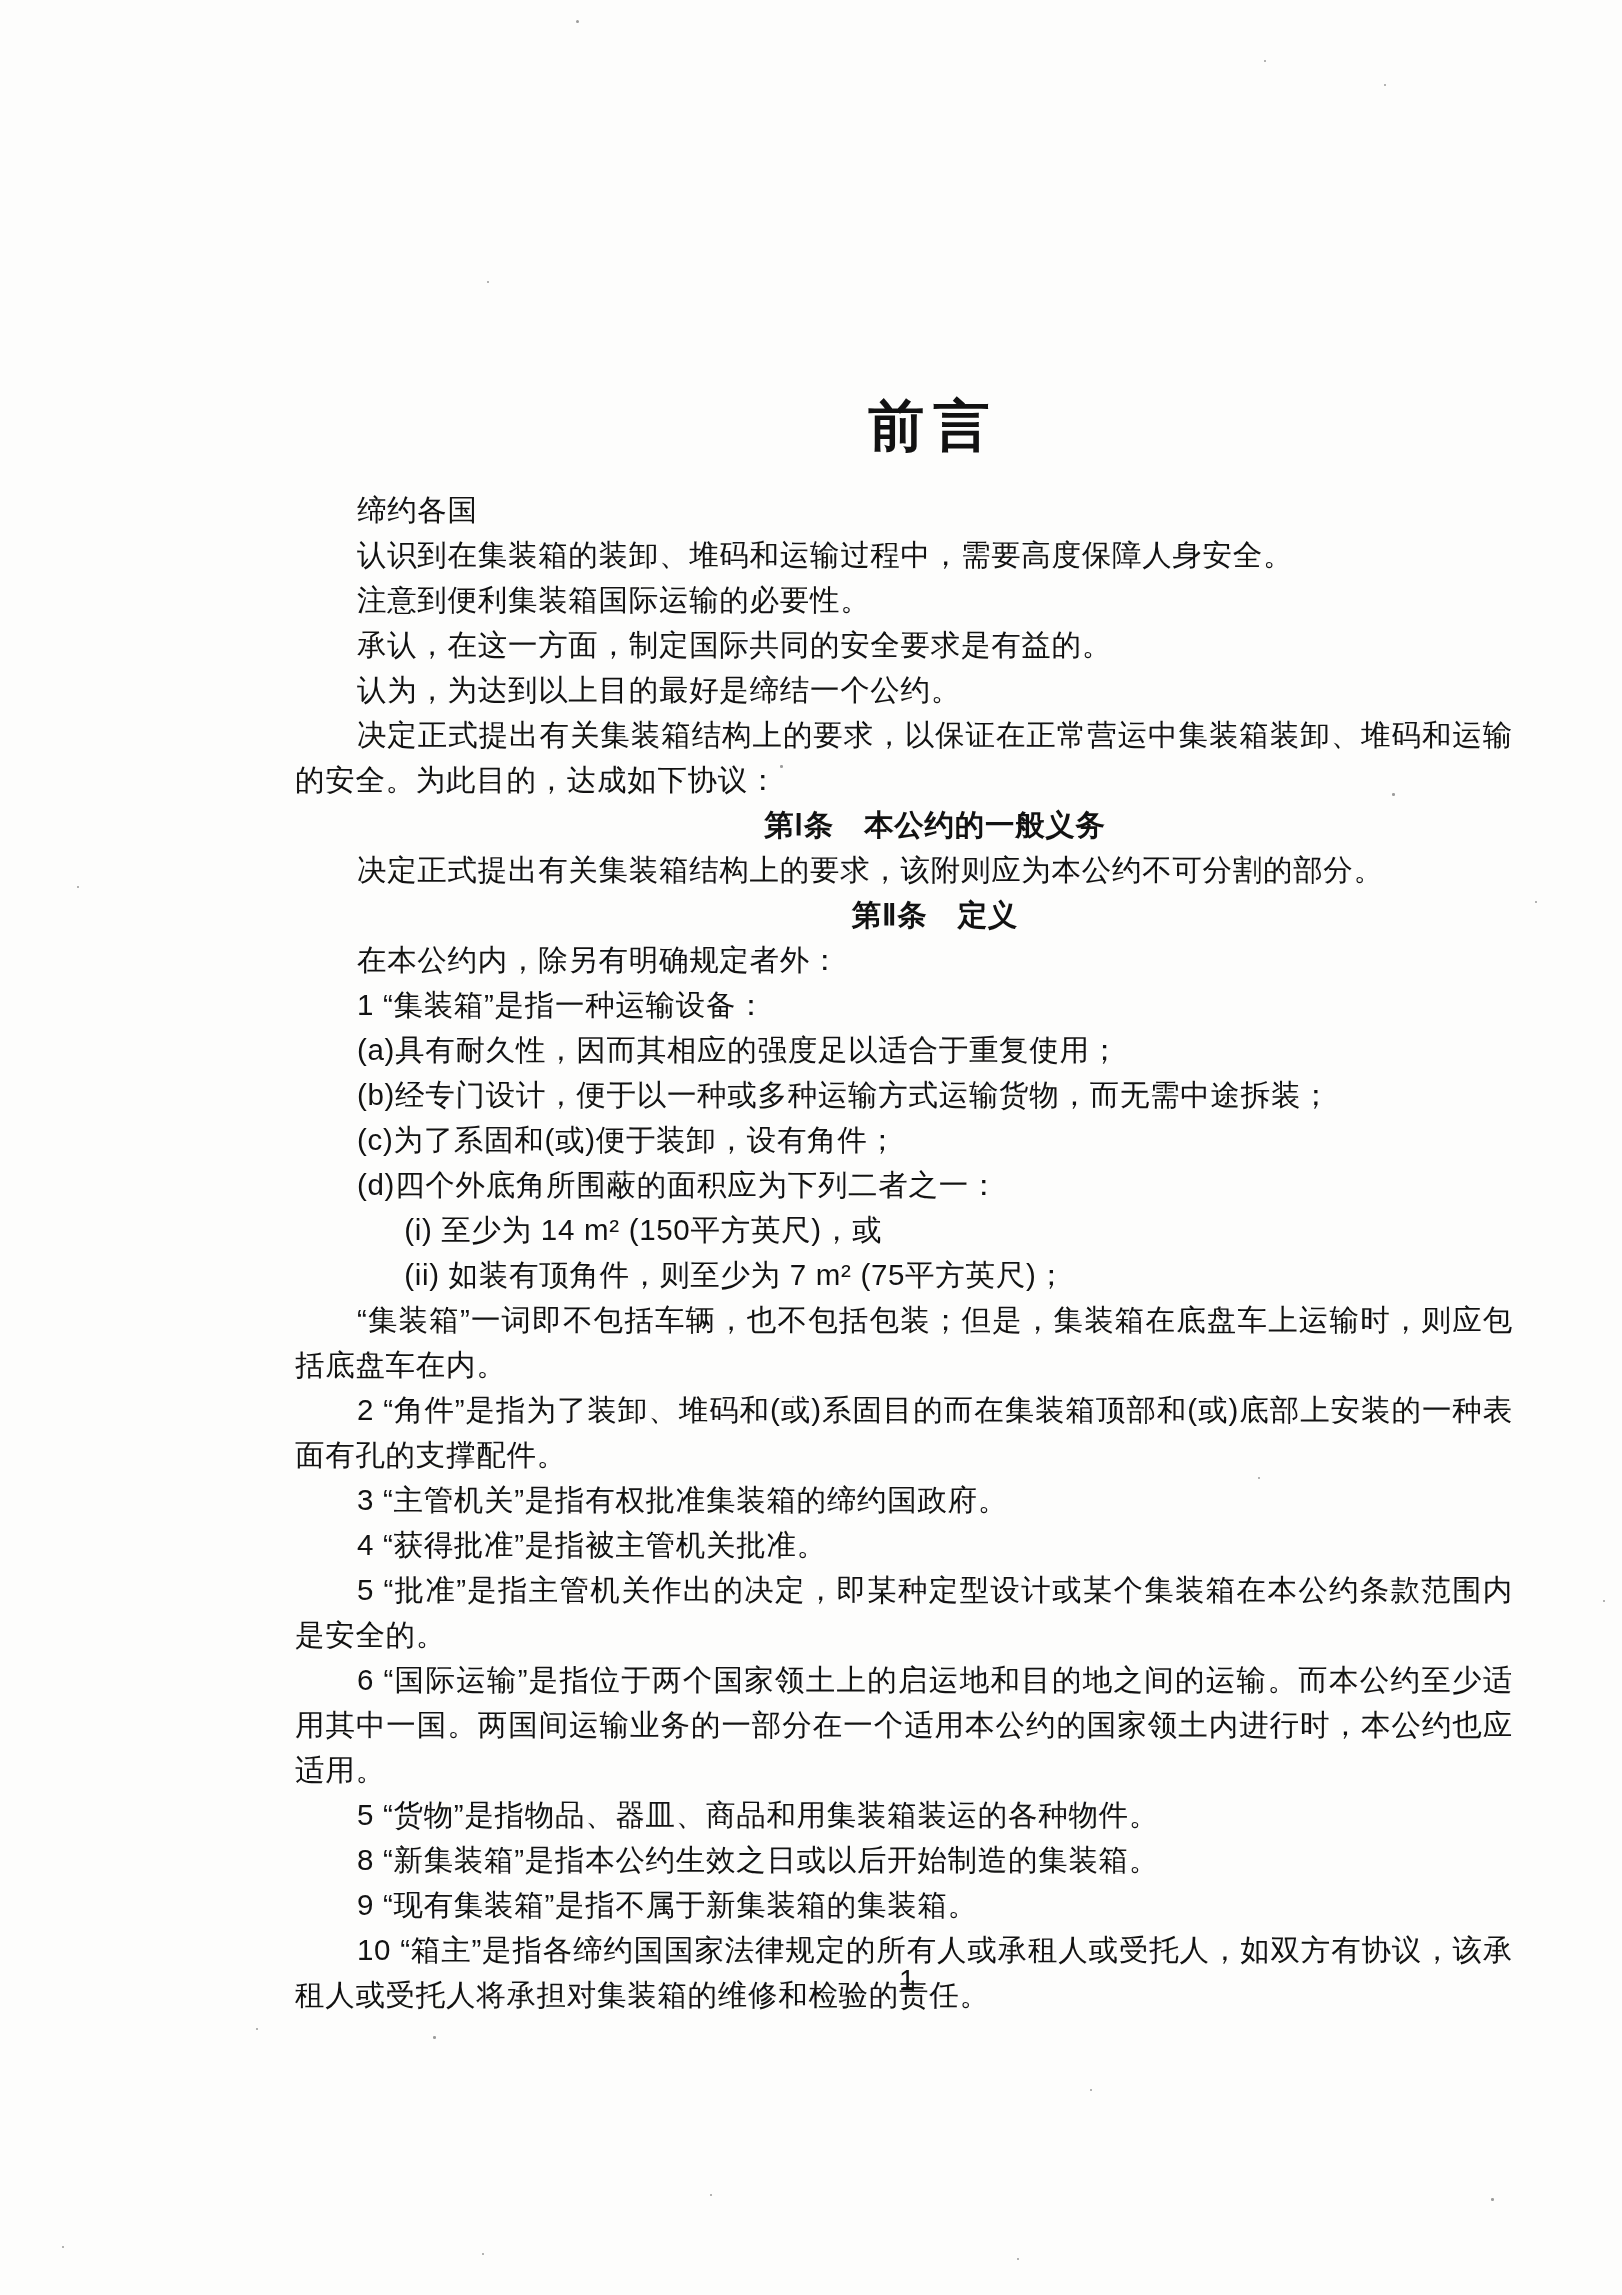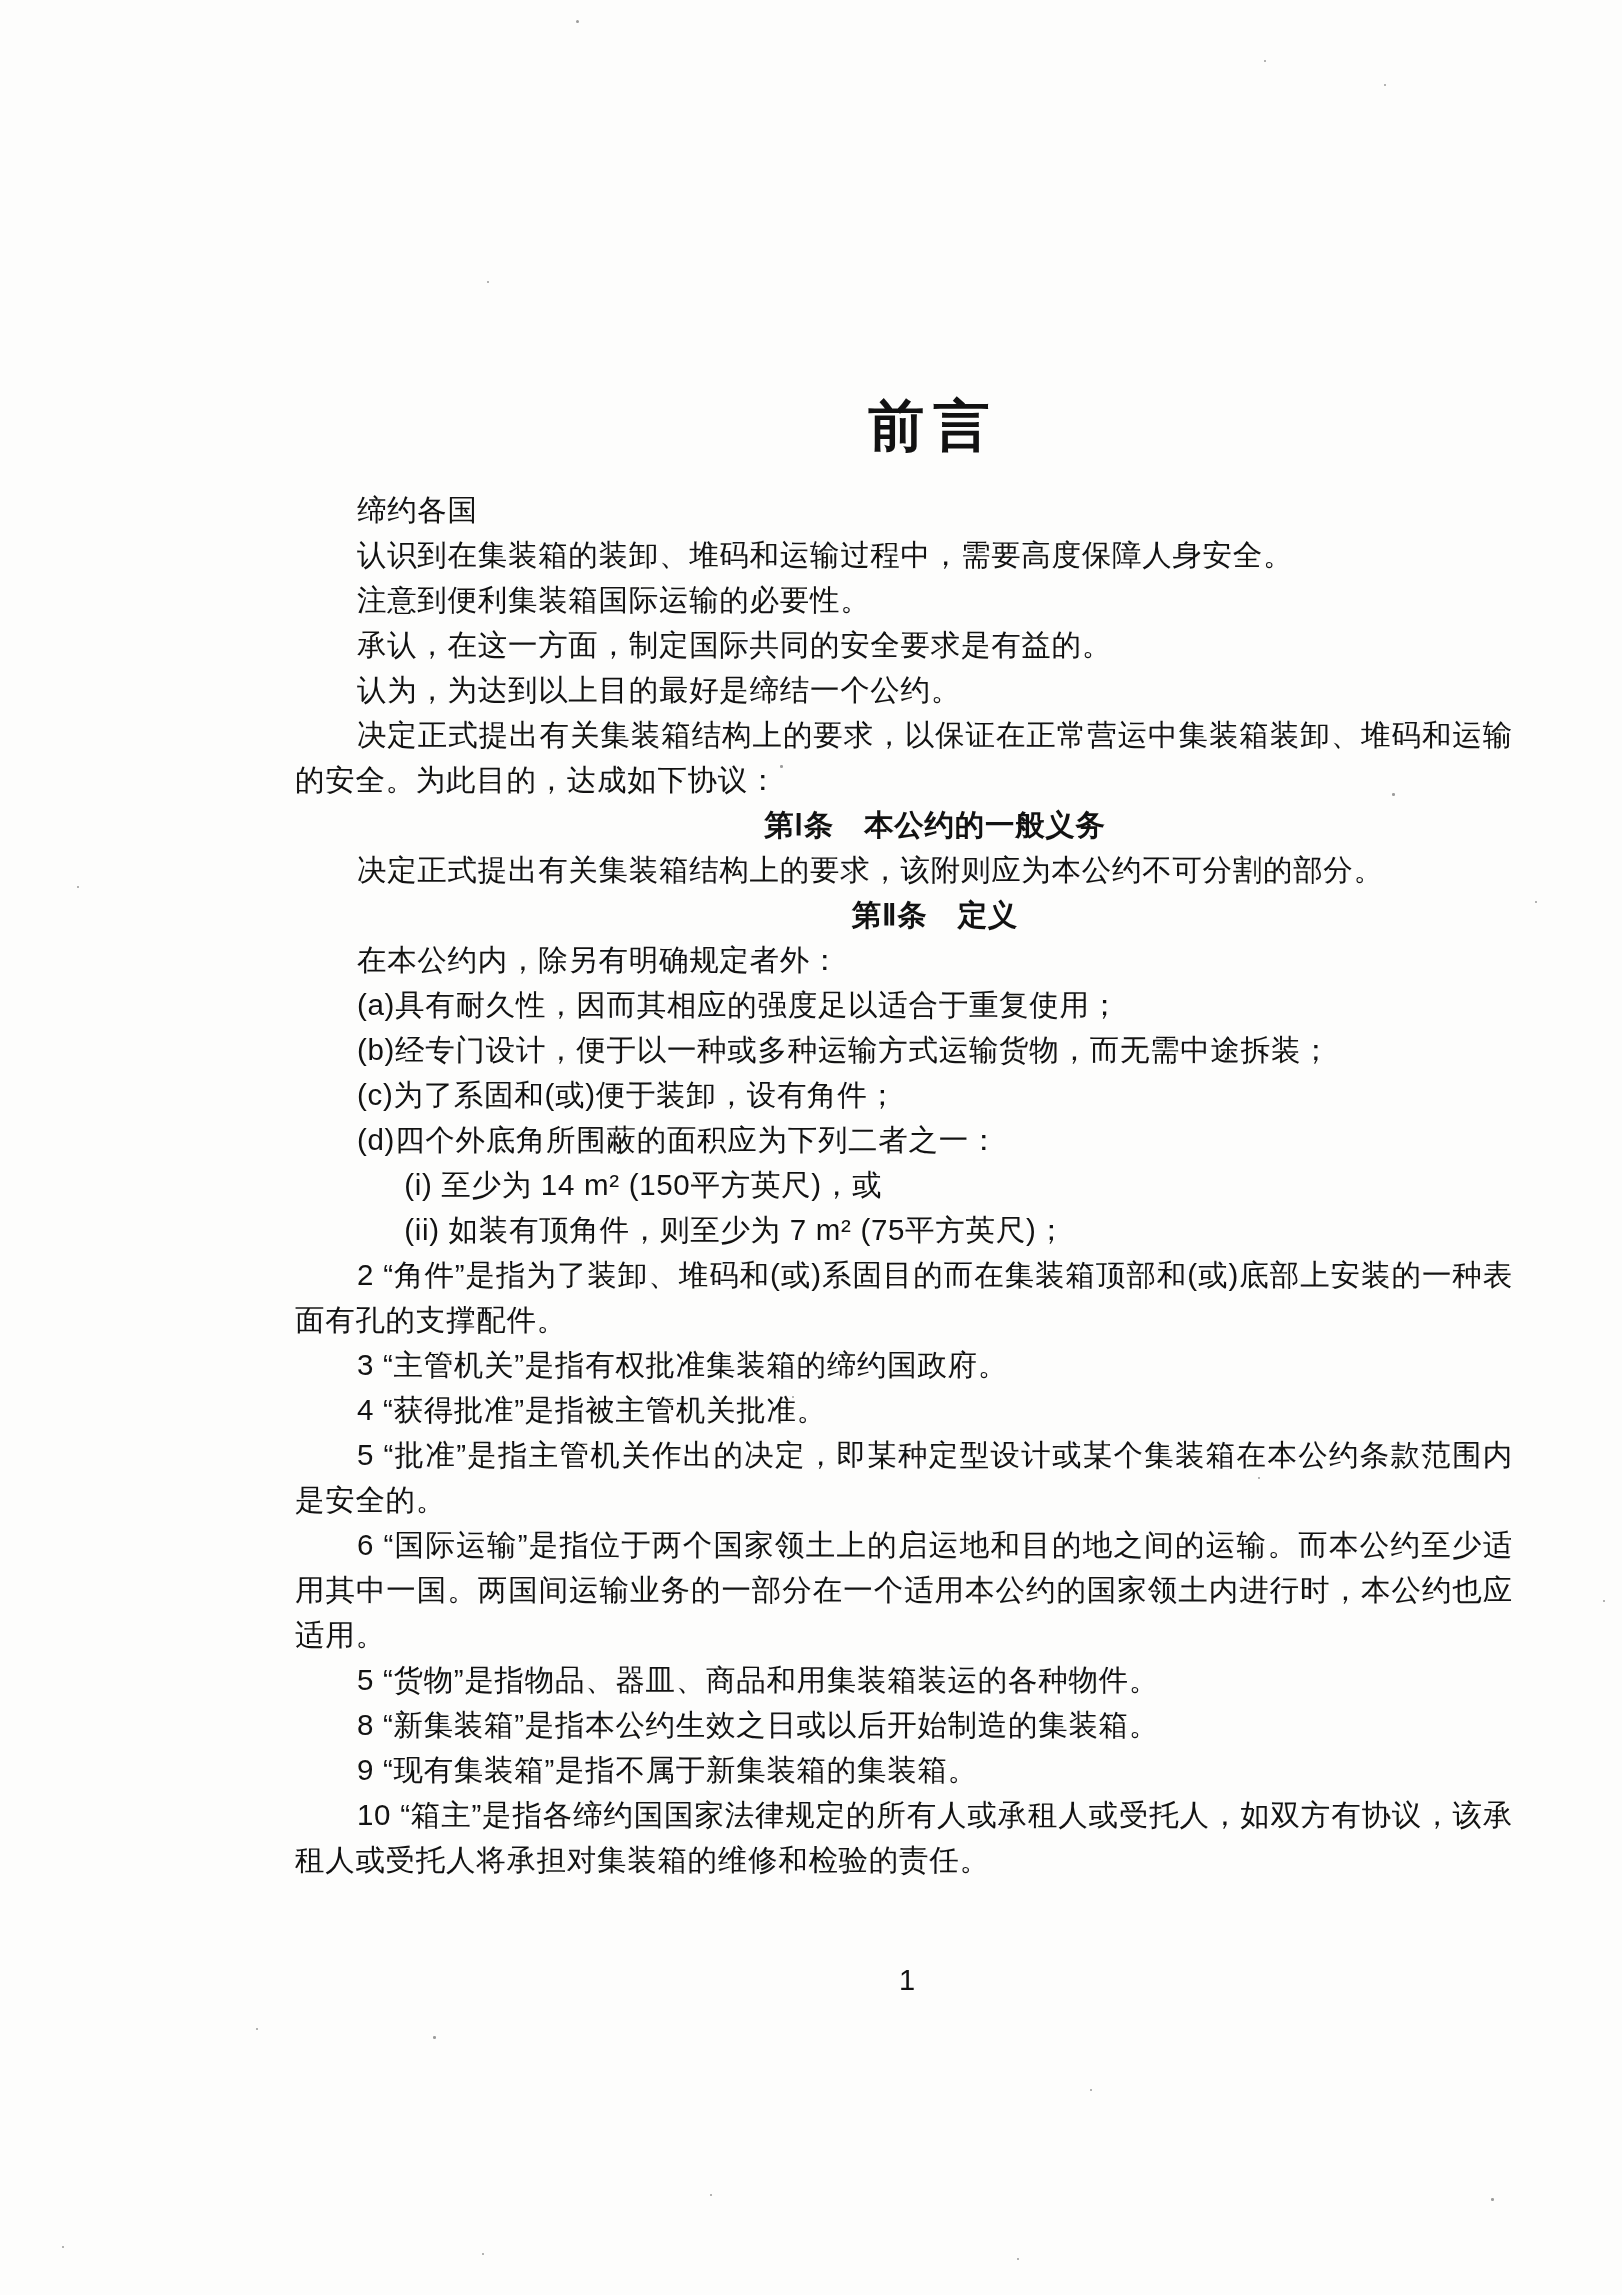--- a/index.html
+++ b/index.html
@@ -75,26 +75,28 @@
     <p>缔约各国</p>
     <p>认识到在集装箱的装卸、堆码和运输过程中，需要高度保障人身安全。</p>
     <p>注意到便利集装箱国际运输的必要性。</p>
     <p>承认，在这一方面，制定国际共同的安全要求是有益的。</p>
     <p>认为，为达到以上目的最好是缔结一个公约。</p>
     <p>决定正式提出有关集装箱结构上的要求，以保证在正常营运中集装箱装卸、堆码和运输的安全。为此目的，达成如下协议：</p>
     <p class="heading">第Ⅰ条　本公约的一般义务</p>
     <p>决定正式提出有关集装箱结构上的要求，该附则应为本公约不可分割的部分。</p>
     <p class="heading">第Ⅱ条　定义</p>
     <p>在本公约内，除另有明确规定者外：</p>
+    <p>1 “集装箱”是指一种运输设备：</p>
     <p>(a)具有耐久性，因而其相应的强度足以适合于重复使用；</p>
     <p>(b)经专门设计，便于以一种或多种运输方式运输货物，而无需中途拆装；</p>
     <p>(c)为了系固和(或)便于装卸，设有角件；</p>
     <p>(d)四个外底角所围蔽的面积应为下列二者之一：</p>
     <p class="subitem">(i) 至少为 14 m² (150平方英尺)，或</p>
     <p class="subitem">(ii) 如装有顶角件，则至少为 7 m² (75平方英尺)；</p>
+    <p>“集装箱”一词即不包括车辆，也不包括包装；但是，集装箱在底盘车上运输时，则应包括底盘车在内。</p>
     <p>2 “角件”是指为了装卸、堆码和(或)系固目的而在集装箱顶部和(或)底部上安装的一种表面有孔的支撑配件。</p>
     <p>3 “主管机关”是指有权批准集装箱的缔约国政府。</p>
     <p>4 “获得批准”是指被主管机关批准。</p>
     <p>5 “批准”是指主管机关作出的决定，即某种定型设计或某个集装箱在本公约条款范围内是安全的。</p>
     <p>6 “国际运输”是指位于两个国家领土上的启运地和目的地之间的运输。而本公约至少适用其中一国。两国间运输业务的一部分在一个适用本公约的国家领土内进行时，本公约也应适用。</p>
     <p>5 “货物”是指物品、器皿、商品和用集装箱装运的各种物件。</p>
     <p>8 “新集装箱”是指本公约生效之日或以后开始制造的集装箱。</p>
     <p>9 “现有集装箱”是指不属于新集装箱的集装箱。</p>
     <p>10 “箱主”是指各缔约国国家法律规定的所有人或承租人或受托人，如双方有协议，该承租人或受托人将承担对集装箱的维修和检验的责任。</p>
   </div>

